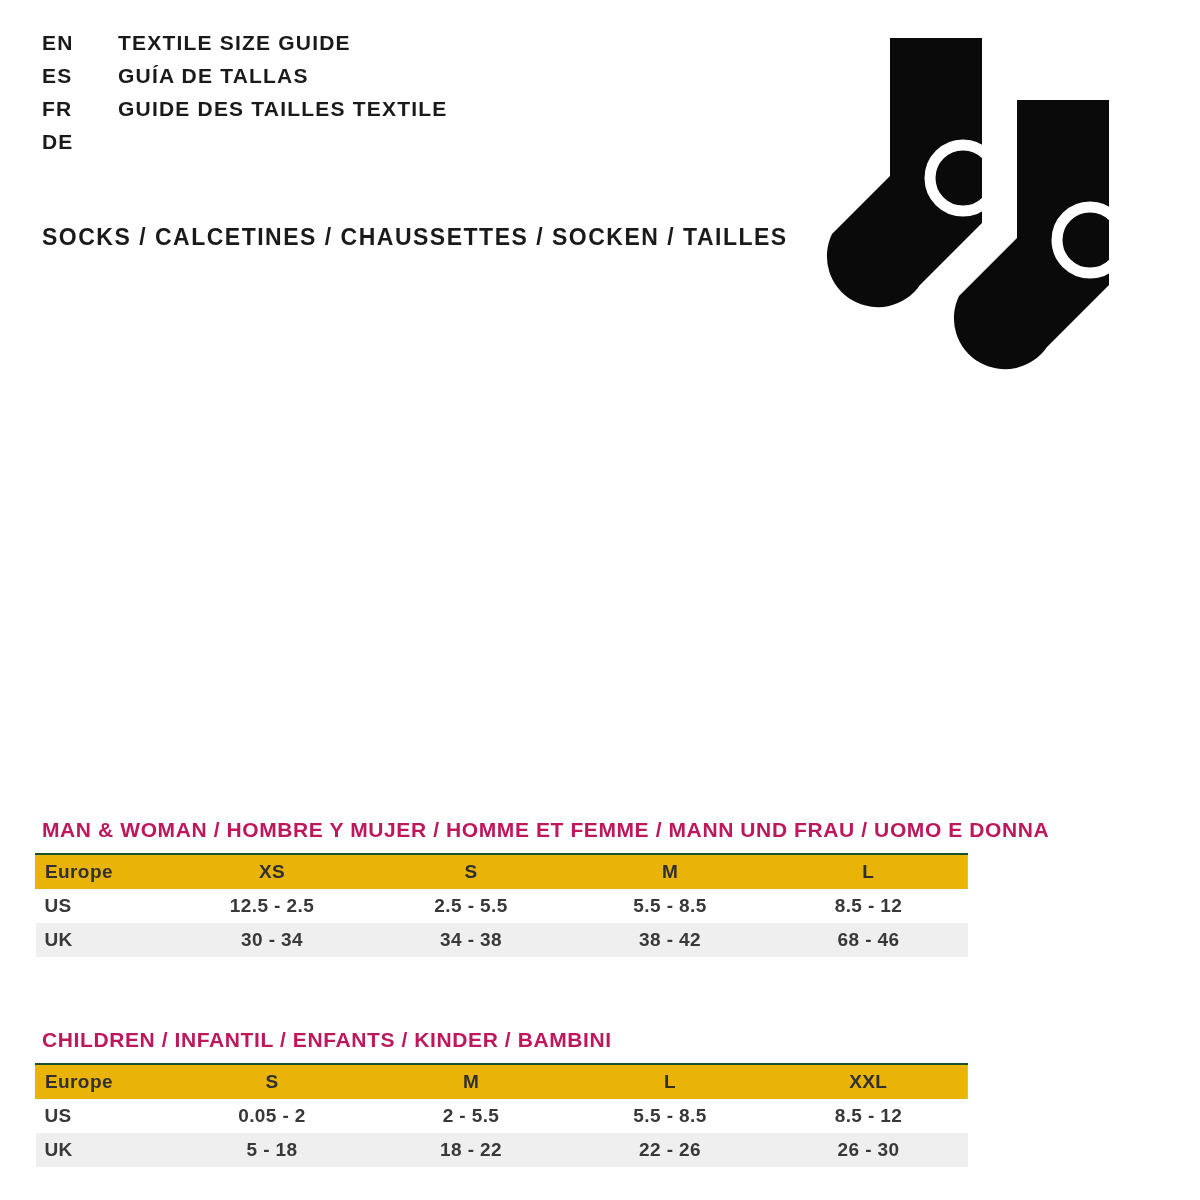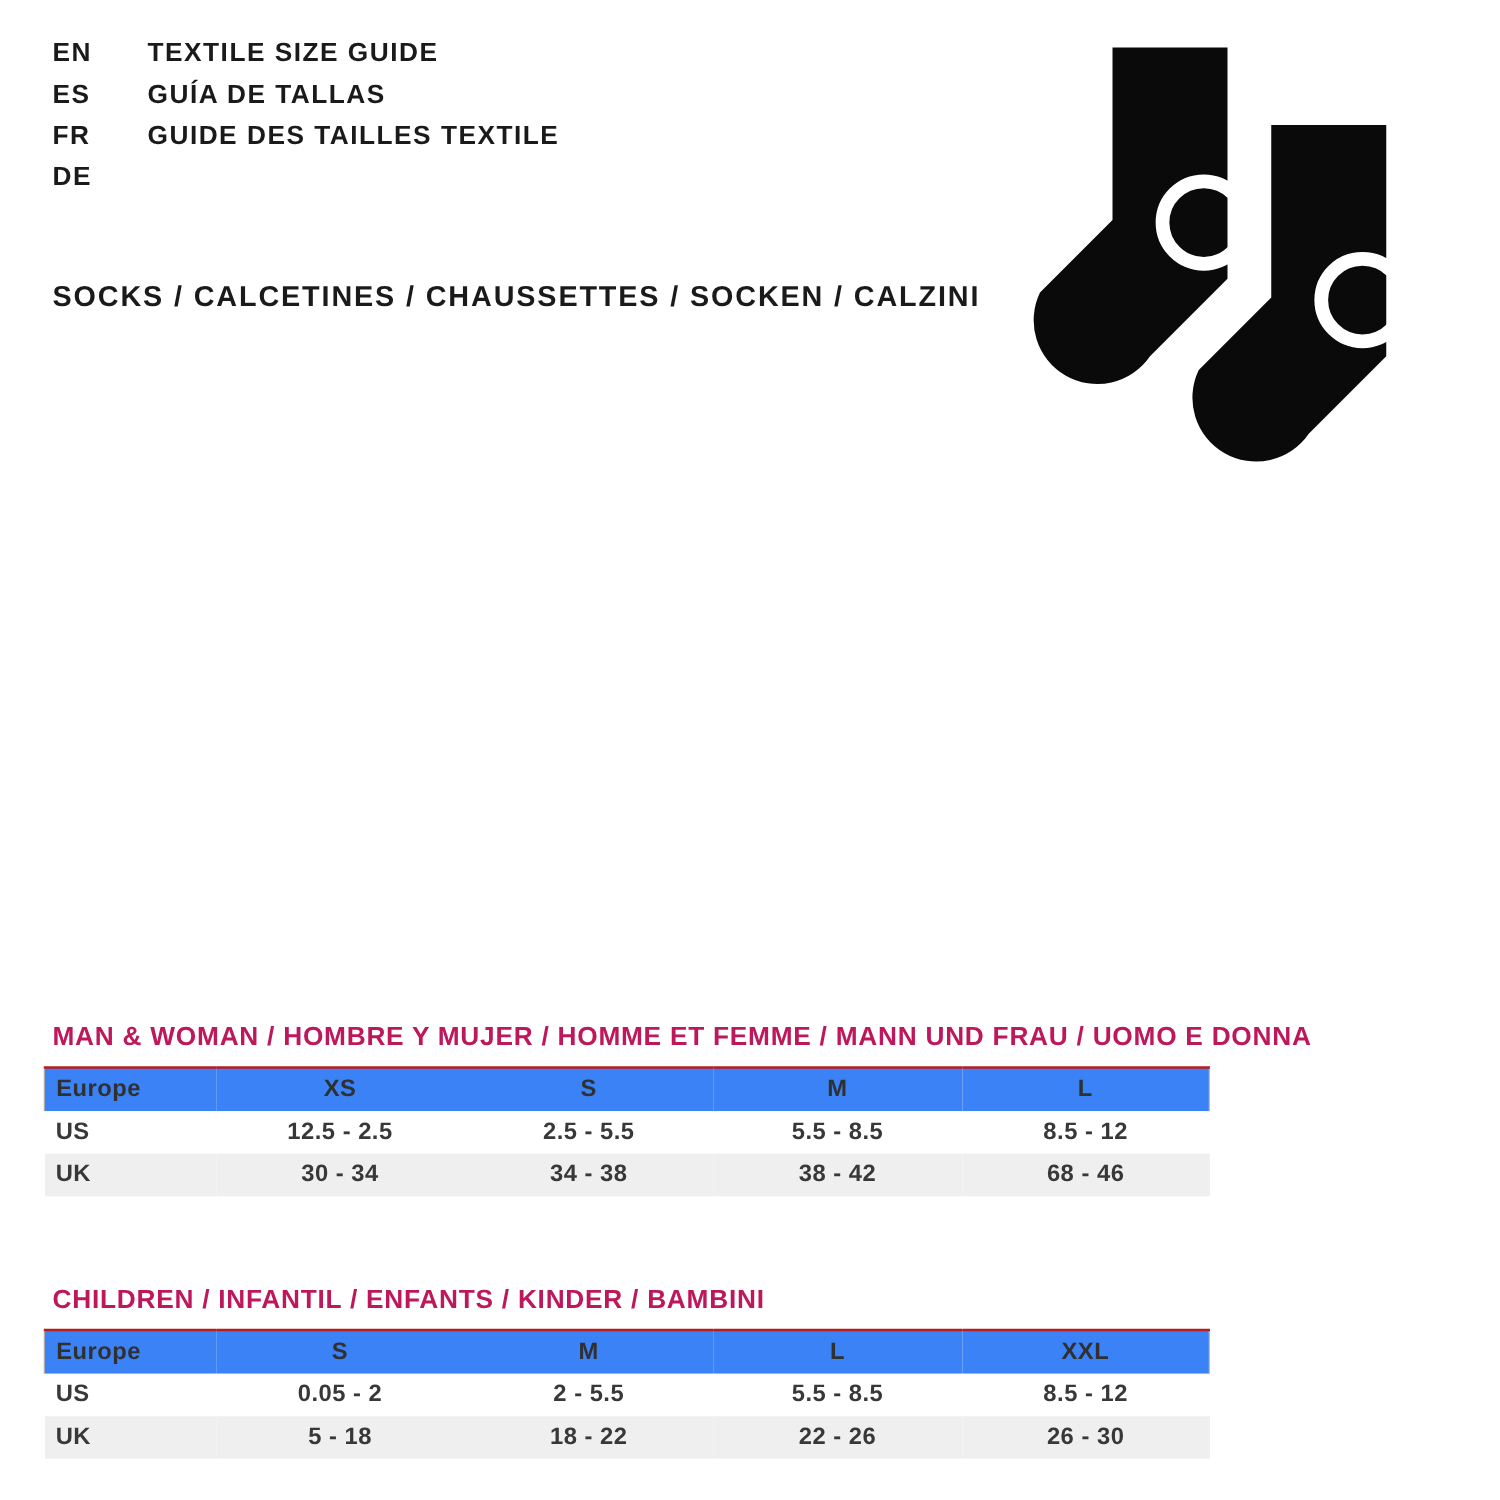--- a/index.html
+++ b/index.html
@@ -82,23 +82,23 @@
     padding: 0;
     text-align: center;
     vertical-align: middle;
     font-weight: 700;
   }
   .size-table .first-col {
     text-align: left;
     padding-left: 9px;
   }
   .size-table thead th {
-    background: #3b82f6;
+    background: #eab308;
     color: #303030;
-    border-top: 2px solid #b91c1c;
+    border-top: 2px solid #14532d;
   }
   .size-table thead th:first-child { border-left: 1px solid #adadad; }
   .size-table thead th:last-child  { border-right: 1px solid #bdbdbd; }
   .size-table tbody tr.row-alt td,
   .size-table tbody tr.row-alt th { background: #efefef; }
   .size-table tbody tr.row-plain td,
   .size-table tbody tr.row-plain th { background: #ffffff; }
 </style>
 </head>
 <body>
@@ -114,21 +114,21 @@
   </div>
   <div class="lang-row">
     <span>FR</span>
     <span>GUIDE DES TAILLES TEXTILE</span>
   </div>
   <div class="lang-row">
     <span>DE</span>
   </div>
 </div>
 
-<div class="category-line">SOCKS / CALCETINES / CHAUSSETTES / SOCKEN / CALZINI</div>
+<div class="category-line">SOCKS / CALCETINES / CHAUSSETTES / SOCKEN / TAILLES</div>
 
 <svg class="socks-icon" width="345" height="355" viewBox="0 0 345 355" aria-hidden="true">
   <defs>
     <g id="sock">
       <path d="M0,0 H92 V185 L30,247 A51,51 0 0 1 -58,196 L0,138 Z" fill="#0a0a0a"></path>
       <circle cx="73" cy="140" r="33" fill="none" stroke="#ffffff" stroke-width="11"></circle>
     </g>
   </defs>
   <use href="#sock" transform="translate(100,13)"></use>
   <use href="#sock" transform="translate(227,75)"></use>

